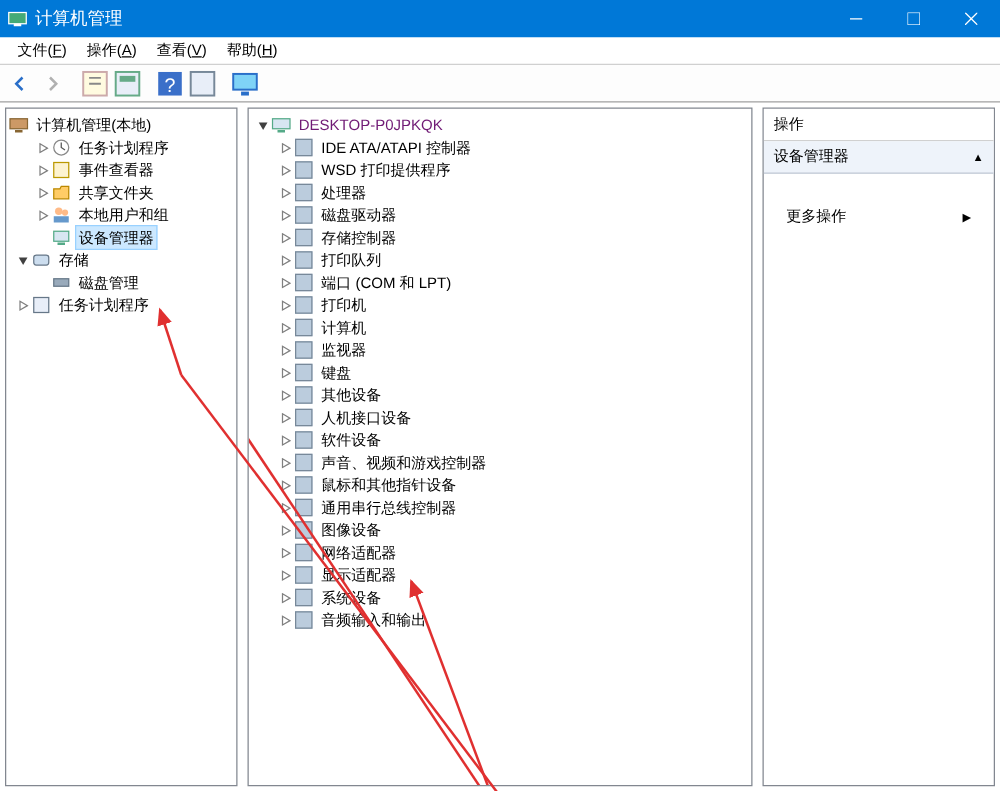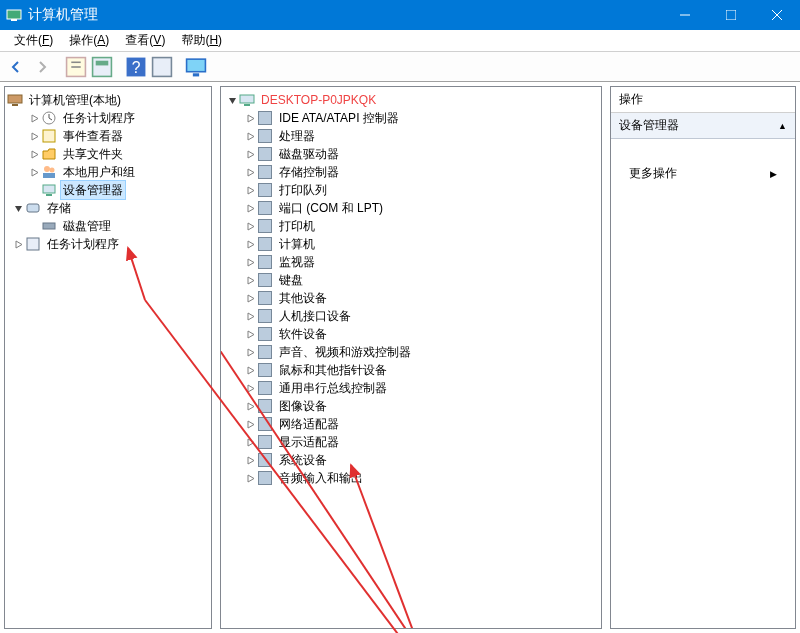--- a/index.html
+++ b/index.html
@@ -21,33 +21,33 @@
 
   
   .toolbar { height: 30px; border-bottom: 1px solid #a0a0a0; display: flex; align-items: center; padding: 0 4px; gap: 2px; background: #fdfdfd; }
   .toolbtn { width: 24px; height: 24px; display: flex; align-items: center; justify-content: center; border: 1px solid transparent; }
   .toolbtn.sep { width: 6px; border: none; }
   .tool-arrow-left svg, .tool-arrow-right svg { width: 14px; height: 14px; }
 
   
   .main { display: flex; height: calc(633px - 30px - 22px - 30px); }
   .panel { border: 1px solid #828790; margin: 4px; background: #fff; overflow: auto; }
-  .panel.left { width: 208px; }
+  .panel.left { width: 186px; }
   .panel.center { flex: 1; position: relative; }
   .panel.right { width: 186px; padding: 0; }
 
   
   .tree { padding: 4px 2px; }
   .node { display: flex; align-items: center; height: 18px; line-height: 18px; white-space: nowrap; }
   .twist { width: 14px; display: inline-flex; align-items: center; justify-content: center; }
   .twist svg { width: 9px; height: 9px; }
   .nico { width: 16px; height: 16px; display: inline-flex; align-items: center; justify-content: center; margin-right: 3px; }
   .label { padding: 1px 3px; }
   .label.sel { background: #cce8ff; border: 1px solid #99d1ff; padding: 0 2px; }
-  .label.hot { color: #ef4444; }
+  .label.hot { color: #701a75; }
   .ind { display: inline-block; }
 
   
   .actions-header { background: #fff; border-bottom: 1px solid #d0d0d0; padding: 4px 8px; font-size: 12px; }
   .actions-section { background: #eef3fa; border-bottom: 1px solid #c0c8d4; padding: 4px 8px; display: flex; justify-content: space-between; align-items: center; }
   .actions-item { padding: 6px 18px; display: flex; justify-content: space-between; align-items: center; margin-top: 20px; }
   .tri-up { font-size: 9px; }
   .tri-right { font-size: 9px; }
 
   
@@ -284,20 +284,32 @@
             <span class="ind" style="width:20px"></span>
             <span class="twist">
               <svg viewBox="0 0 9 9">
                 <path d="M2 1 L8 4.5 L2 8 Z" fill="none" stroke="#808080"></path>
               </svg>
             </span>
             <span class="nico">
               <span class="gen-icon"></span>
             </span>
             <span class="label">IDE ATA/ATAPI 控制器</span>
+          </div>
+          <div class="node">
+            <span class="ind" style="width:20px"></span>
+            <span class="twist">
+              <svg viewBox="0 0 9 9">
+                <path d="M2 1 L8 4.5 L2 8 Z" fill="none" stroke="#808080"></path>
+              </svg>
+            </span>
+            <span class="nico">
+              <span class="gen-icon"></span>
+            </span>
+            <span class="label">WSD 打印提供程序</span>
           </div>
           <div class="node">
             <span class="ind" style="width:20px"></span>
             <span class="twist">
               <svg viewBox="0 0 9 9">
                 <path d="M2 1 L8 4.5 L2 8 Z" fill="none" stroke="#808080"></path>
               </svg>
             </span>
             <span class="nico">
               <span class="gen-icon"></span>

